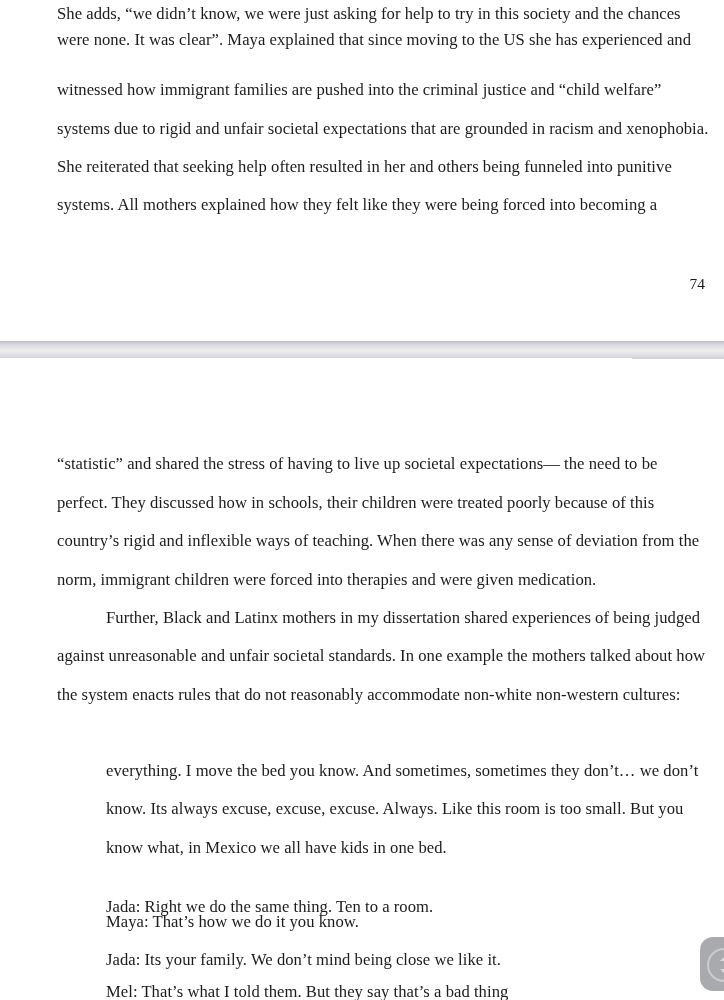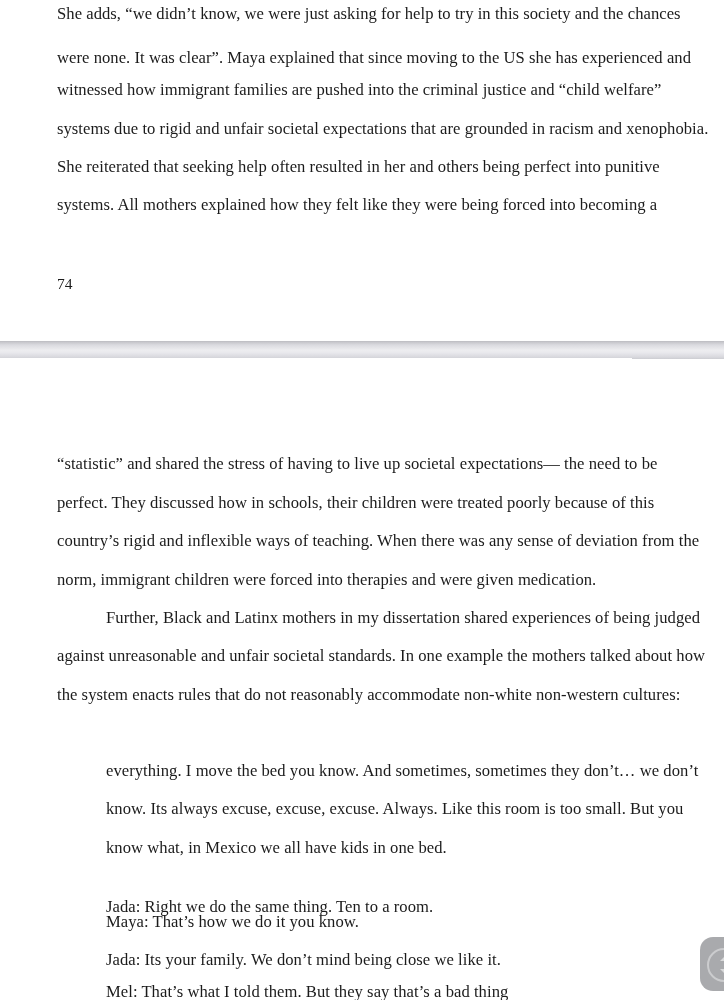--- a/index.html
+++ b/index.html
@@ -32,21 +32,21 @@
     font-size: 16.6px;
     line-height: 1;
     white-space: nowrap;
     letter-spacing: 0.05px;
   }
   .ind { left: 106px; }
   .page-number {
     position: absolute;
     left: 57px;
     width: 648px;
-    text-align: left;
+    text-align: right;
     font-size: 15.5px;
     line-height: 1;
   }
   .page-gap {
     position: absolute;
     left: 0;
     top: 341px;
     width: 724px;
     height: 17px;
     background: linear-gradient(to bottom,
@@ -90,24 +90,24 @@
     border-top: 5px solid rgba(255, 255, 255, 0.55);
   }
 </style>
 </head>
 <body>
 
 <div class="viewer">
 
   <section class="page page-top">
     <div class="ln" style="top:6px">She adds, “we didn’t know, we were just asking for help to try in this society and the chances</div>
-    <div class="ln" style="top:50px">were none. It was clear”. Maya explained that since moving to the US she has experienced and</div>
+    <div class="ln" style="top:32px">were none. It was clear”. Maya explained that since moving to the US she has experienced and</div>
     <div class="ln" style="top:82px">witnessed how immigrant families are pushed into the criminal justice and “child welfare”</div>
     <div class="ln" style="top:121px">systems due to rigid and unfair societal expectations that are grounded in racism and xenophobia.</div>
-    <div class="ln" style="top:159px">She reiterated that seeking help often resulted in her and others being perfect into punitive</div>
+    <div class="ln" style="top:159px">She reiterated that seeking help often resulted in her and others being funneled into punitive</div>
     <div class="ln" style="top:197px">systems. All mothers explained how they felt like they were being forced into becoming a</div>
     <div class="page-number" style="top:276px">74</div>
   </section>
 
   <div class="page-gap"></div>
 
   <section class="page page-bottom">
     <div class="ln" style="top:98px">“statistic” and shared the stress of having to live up societal expectations— the need to be</div>
     <div class="ln" style="top:137px">perfect. They discussed how in schools, their children were treated poorly because of this</div>
     <div class="ln" style="top:175px">country’s rigid and inflexible ways of teaching. When there was any sense of deviation from the</div>

